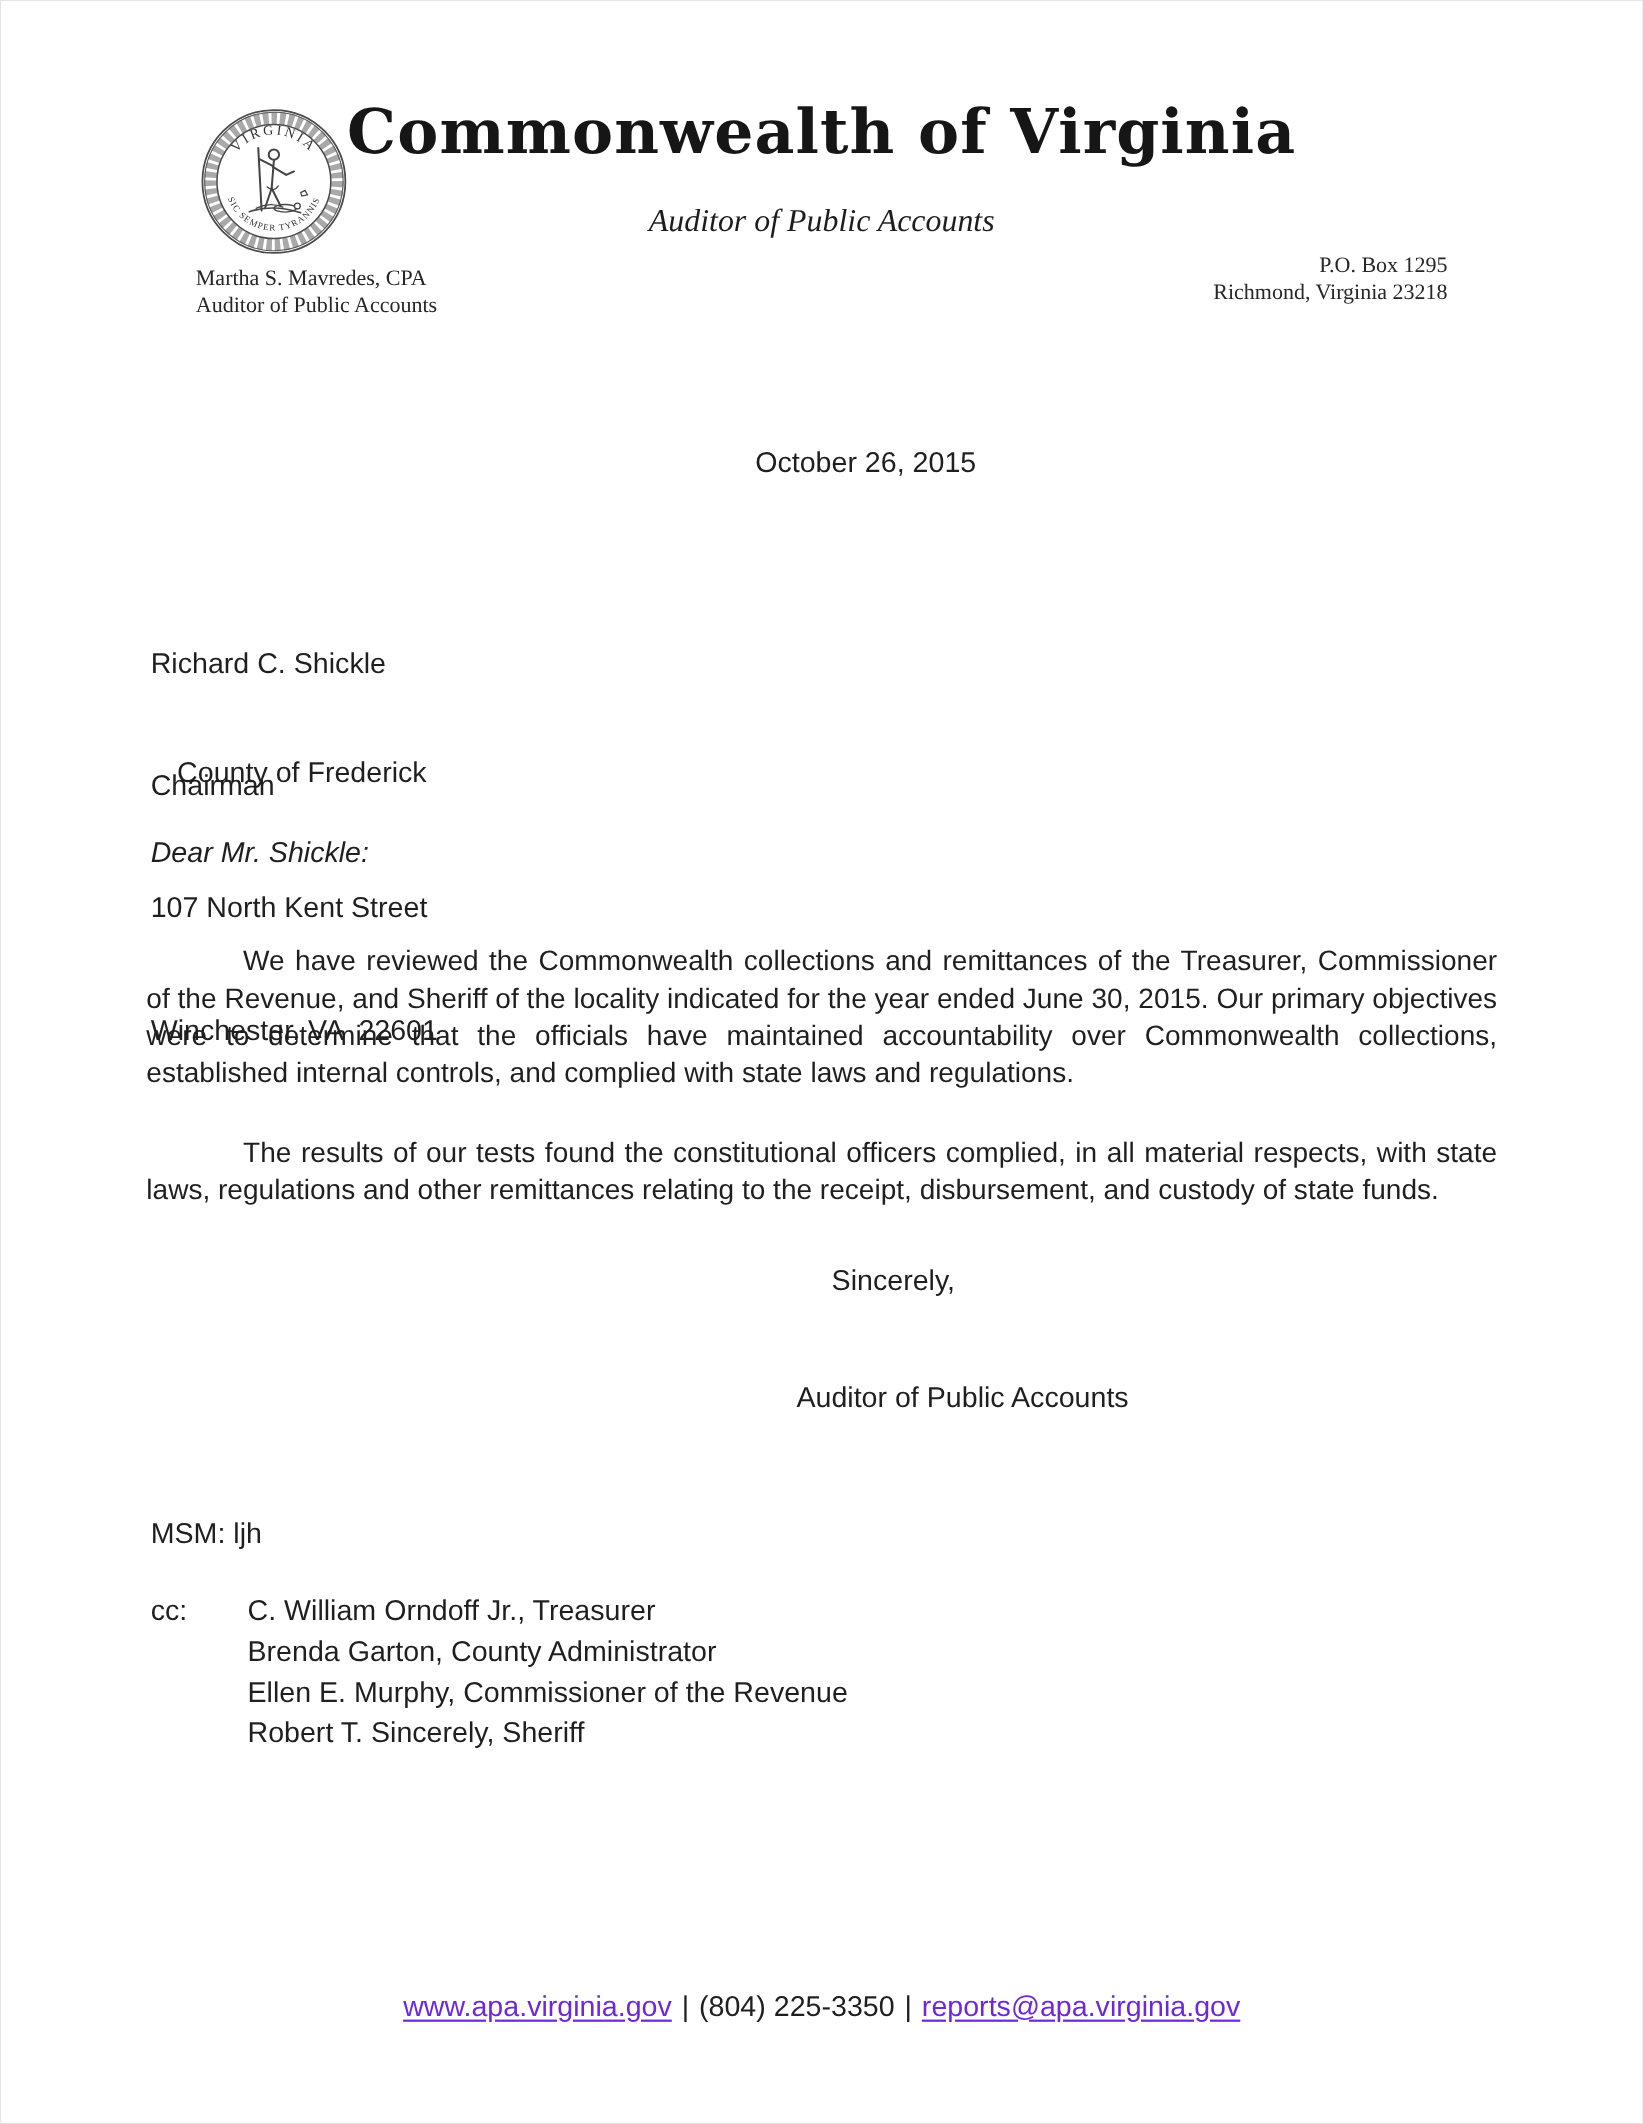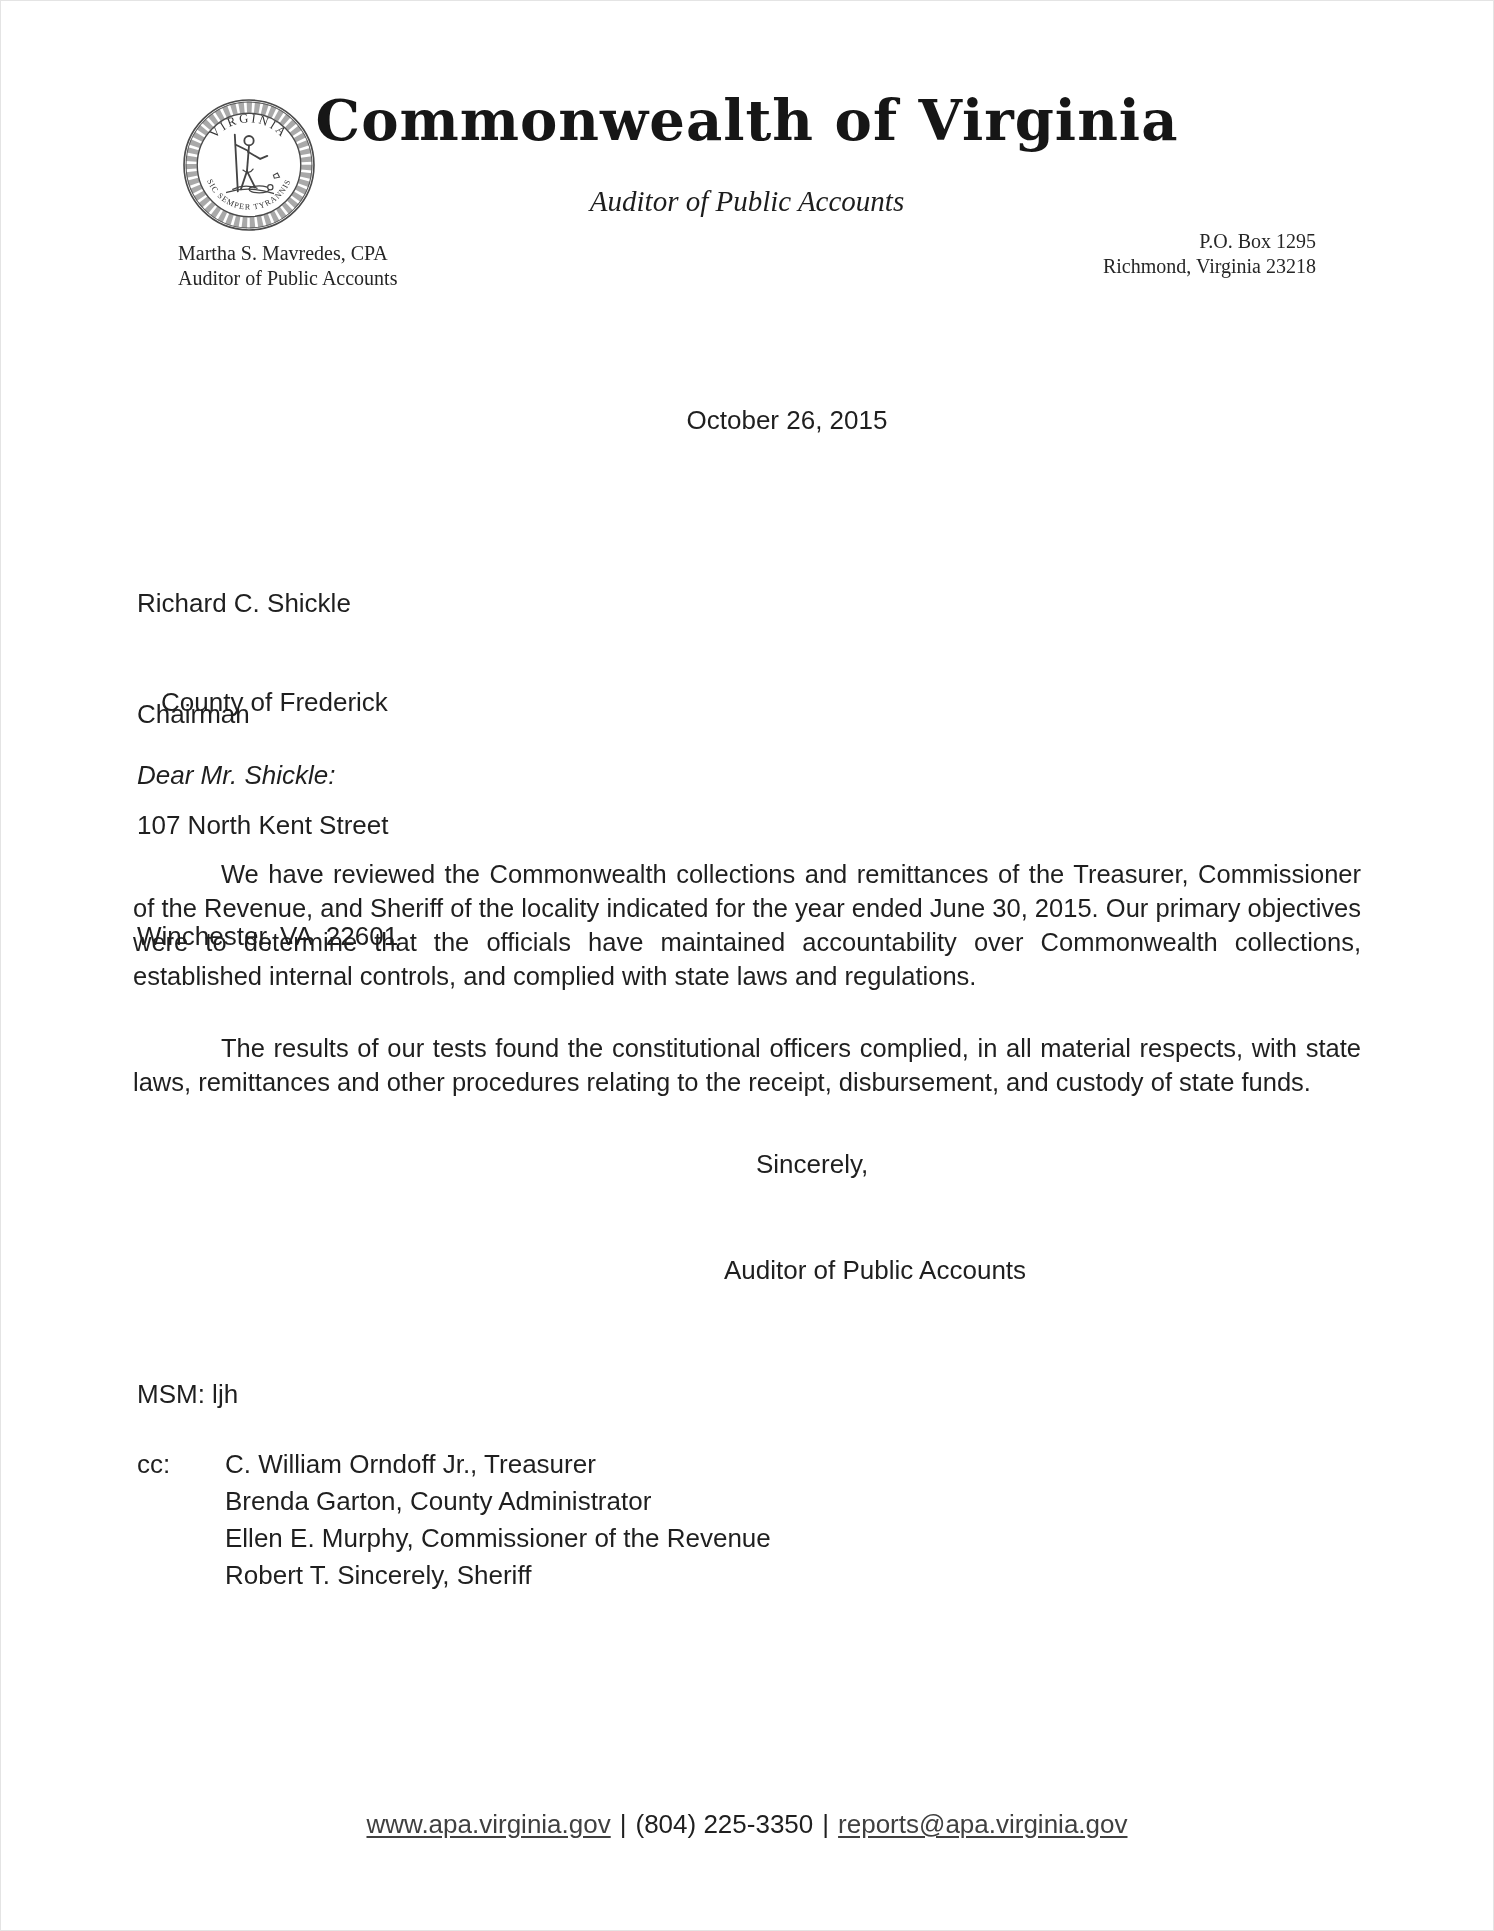--- a/index.html
+++ b/index.html
@@ -69,21 +69,21 @@
   .reference-line { position: absolute; left: 136px; top: 1378px; font-size: 26px; }
   .cc-block { position: absolute; left: 136px; top: 1445px; display: flex; font-size: 26px; }
   .cc-label { width: 88px; flex: 0 0 88px; line-height: 37px; }
   .cc-names { line-height: 37px; }
   
   .footer-line {
     position: absolute; top: 1808px; left: 0; width: 100%;
     text-align: center; font-size: 26px; color: #1f1f1f;
   }
   .footer-line a {
-    color: #404040;
+    color: #6d28d9;
     text-decoration: underline;
     text-underline-offset: 3px;
   }
   .footer-sep { padding: 0 9px; color: #1f1f1f; }
   
   .seal svg text { font-family: "Liberation Serif", serif; fill: #333; }
 </style>
 </head>
 <body>
 
@@ -143,21 +143,21 @@
     <div>Richard C. Shickle</div>
     <div>Chairman</div>
     <div>107 North Kent Street</div>
     <div>Winchester, VA  22601</div>
   </div>
 
   <div class="locality-line">County of Frederick</div>
   <div class="salutation-line">Dear Mr. Shickle:</div>
 
   <p class="body-paragraph para-1">We have reviewed the Commonwealth collections and remittances of the Treasurer, Commissioner of the Revenue, and Sheriff of the locality indicated for the year ended June 30, 2015. Our primary objectives were to determine that the officials have maintained accountability over Commonwealth collections, established internal controls, and complied with state laws and regulations.</p>
-  <p class="body-paragraph para-2">The results of our tests found the constitutional officers complied, in all material respects, with state laws, remittances and other procedures relating to the receipt, disbursement, and custody of state funds.</p>
+  <p class="body-paragraph para-2">The results of our tests found the constitutional officers complied, in all material respects, with state laws, regulations and other remittances relating to the receipt, disbursement, and custody of state funds.</p>
 
   <div class="valediction">Sincerely,</div>
   <div class="signer-title">Auditor of Public Accounts</div>
 
   <div class="reference-line">MSM: ljh</div>
 
   <div class="cc-block">
     <div class="cc-label">cc:</div>
     <div class="cc-names">
       <div>C. William Orndoff Jr., Treasurer</div>

